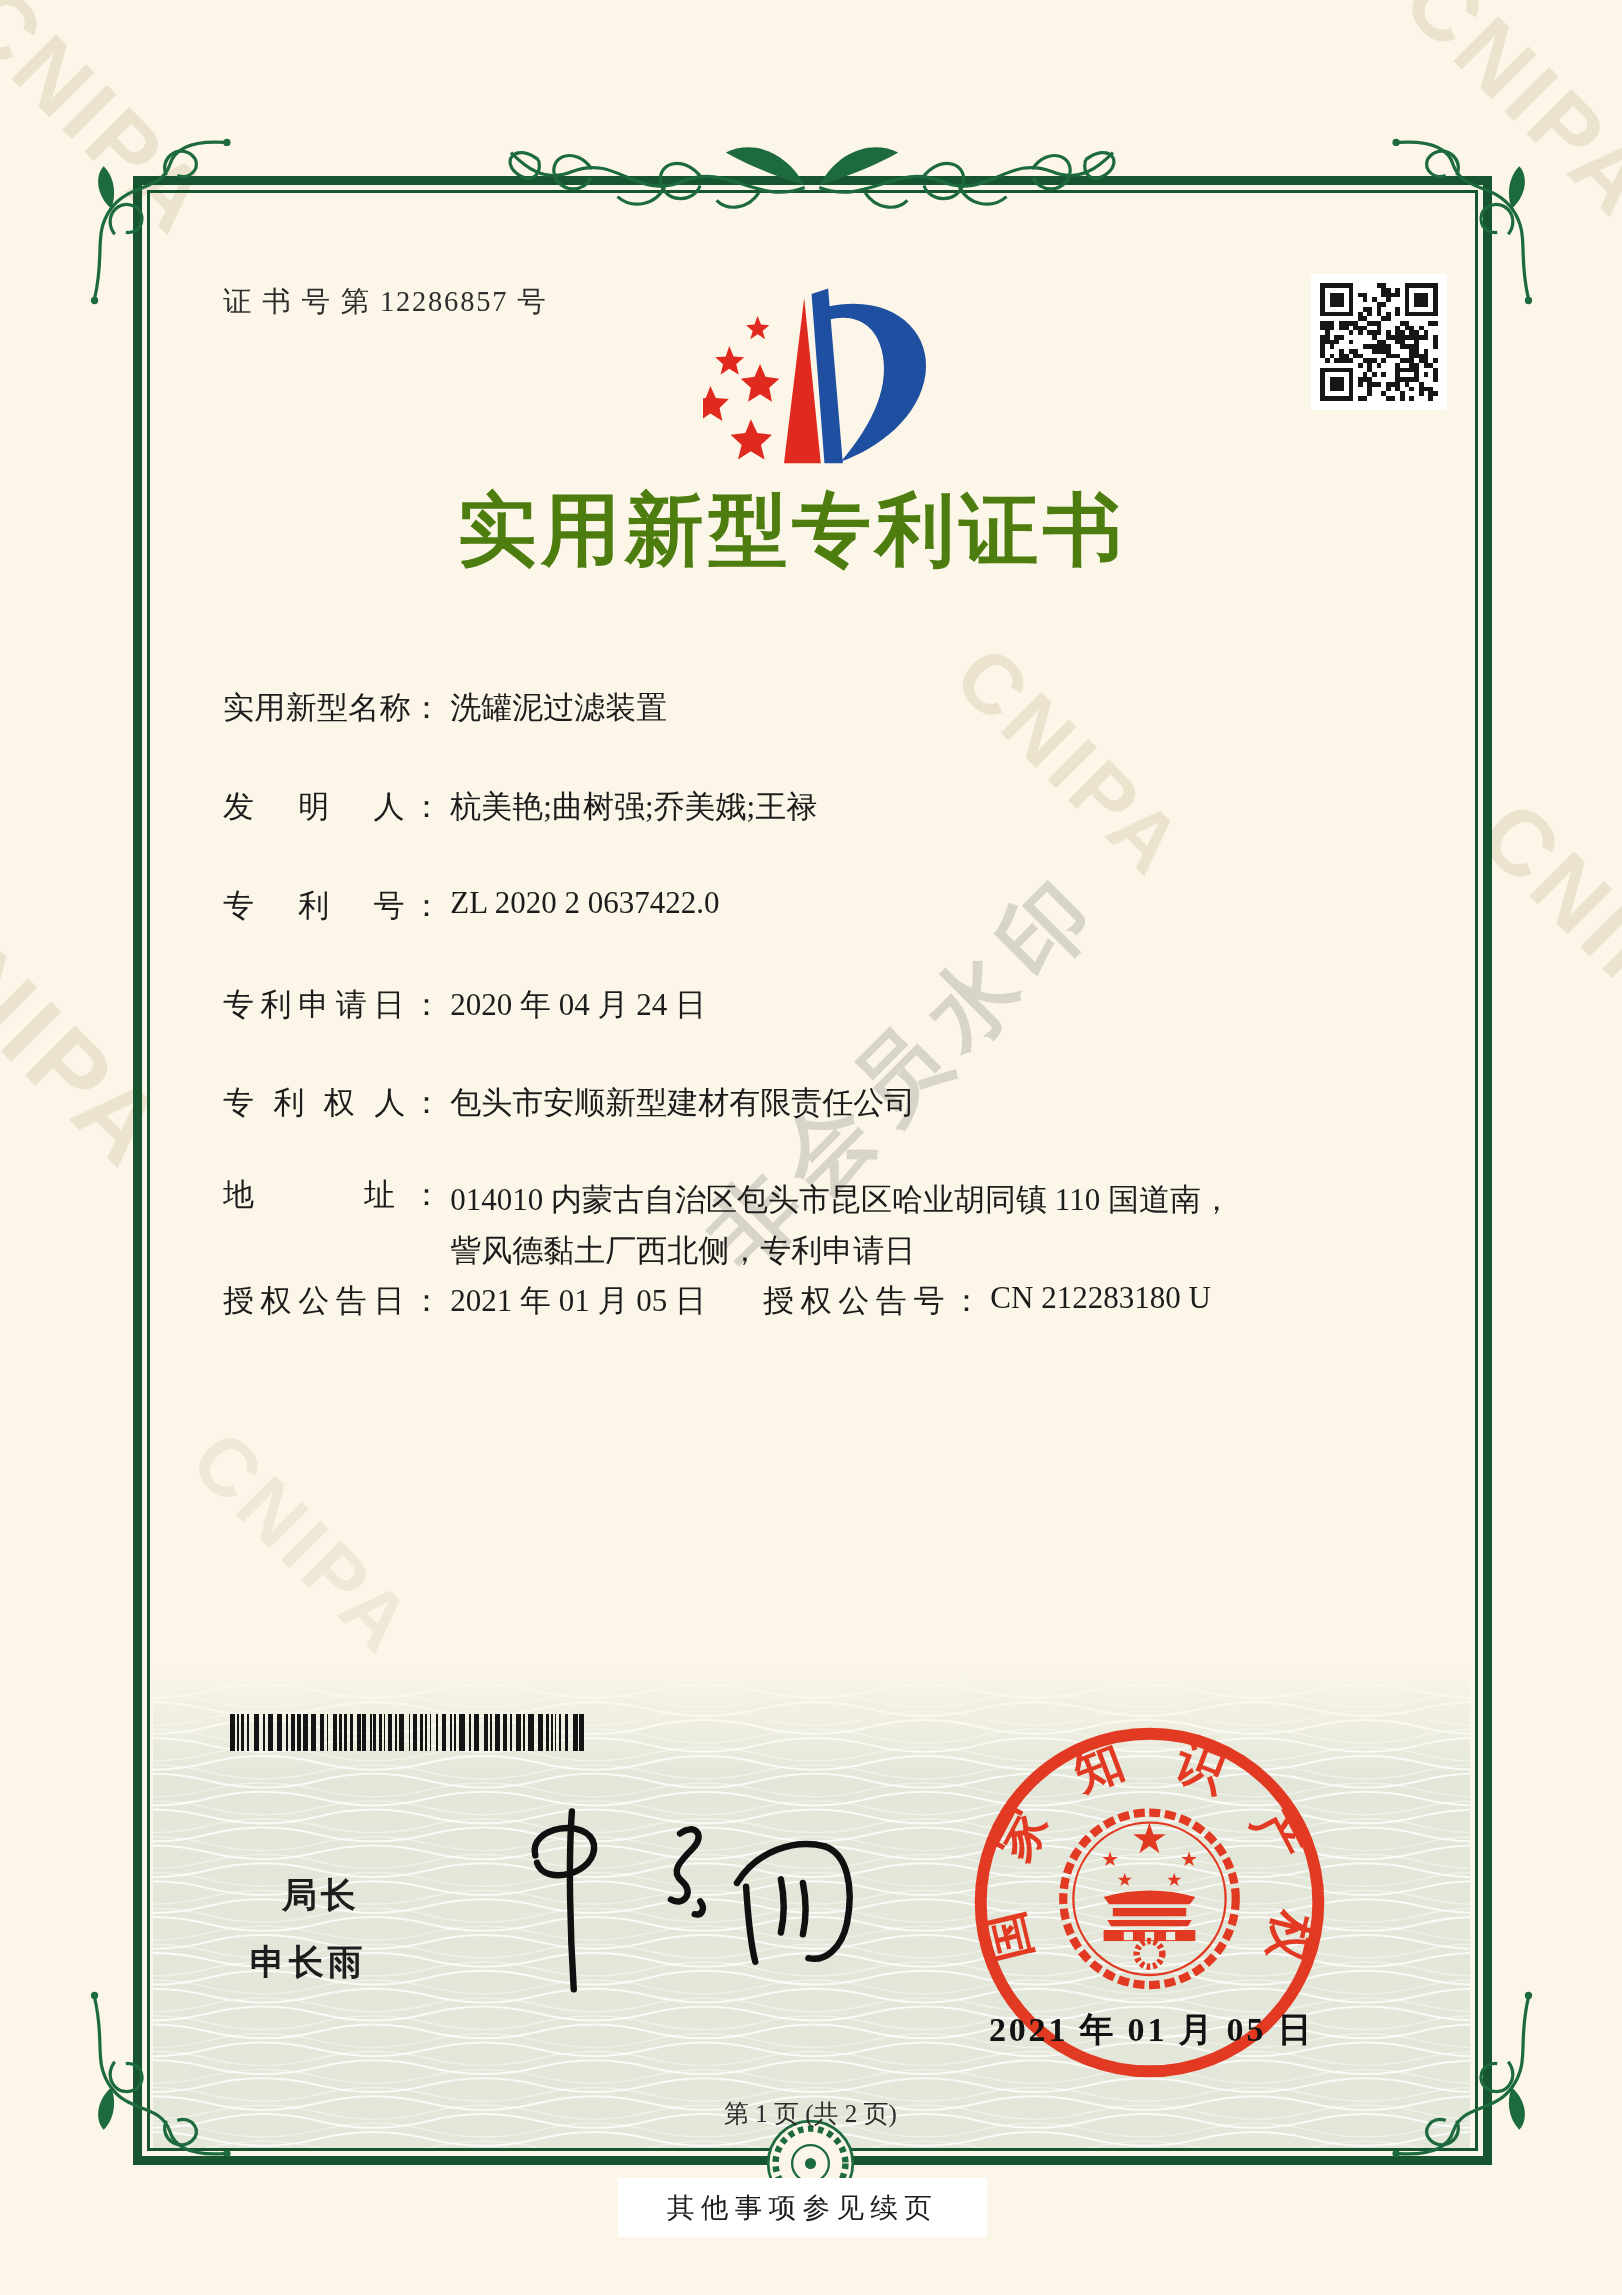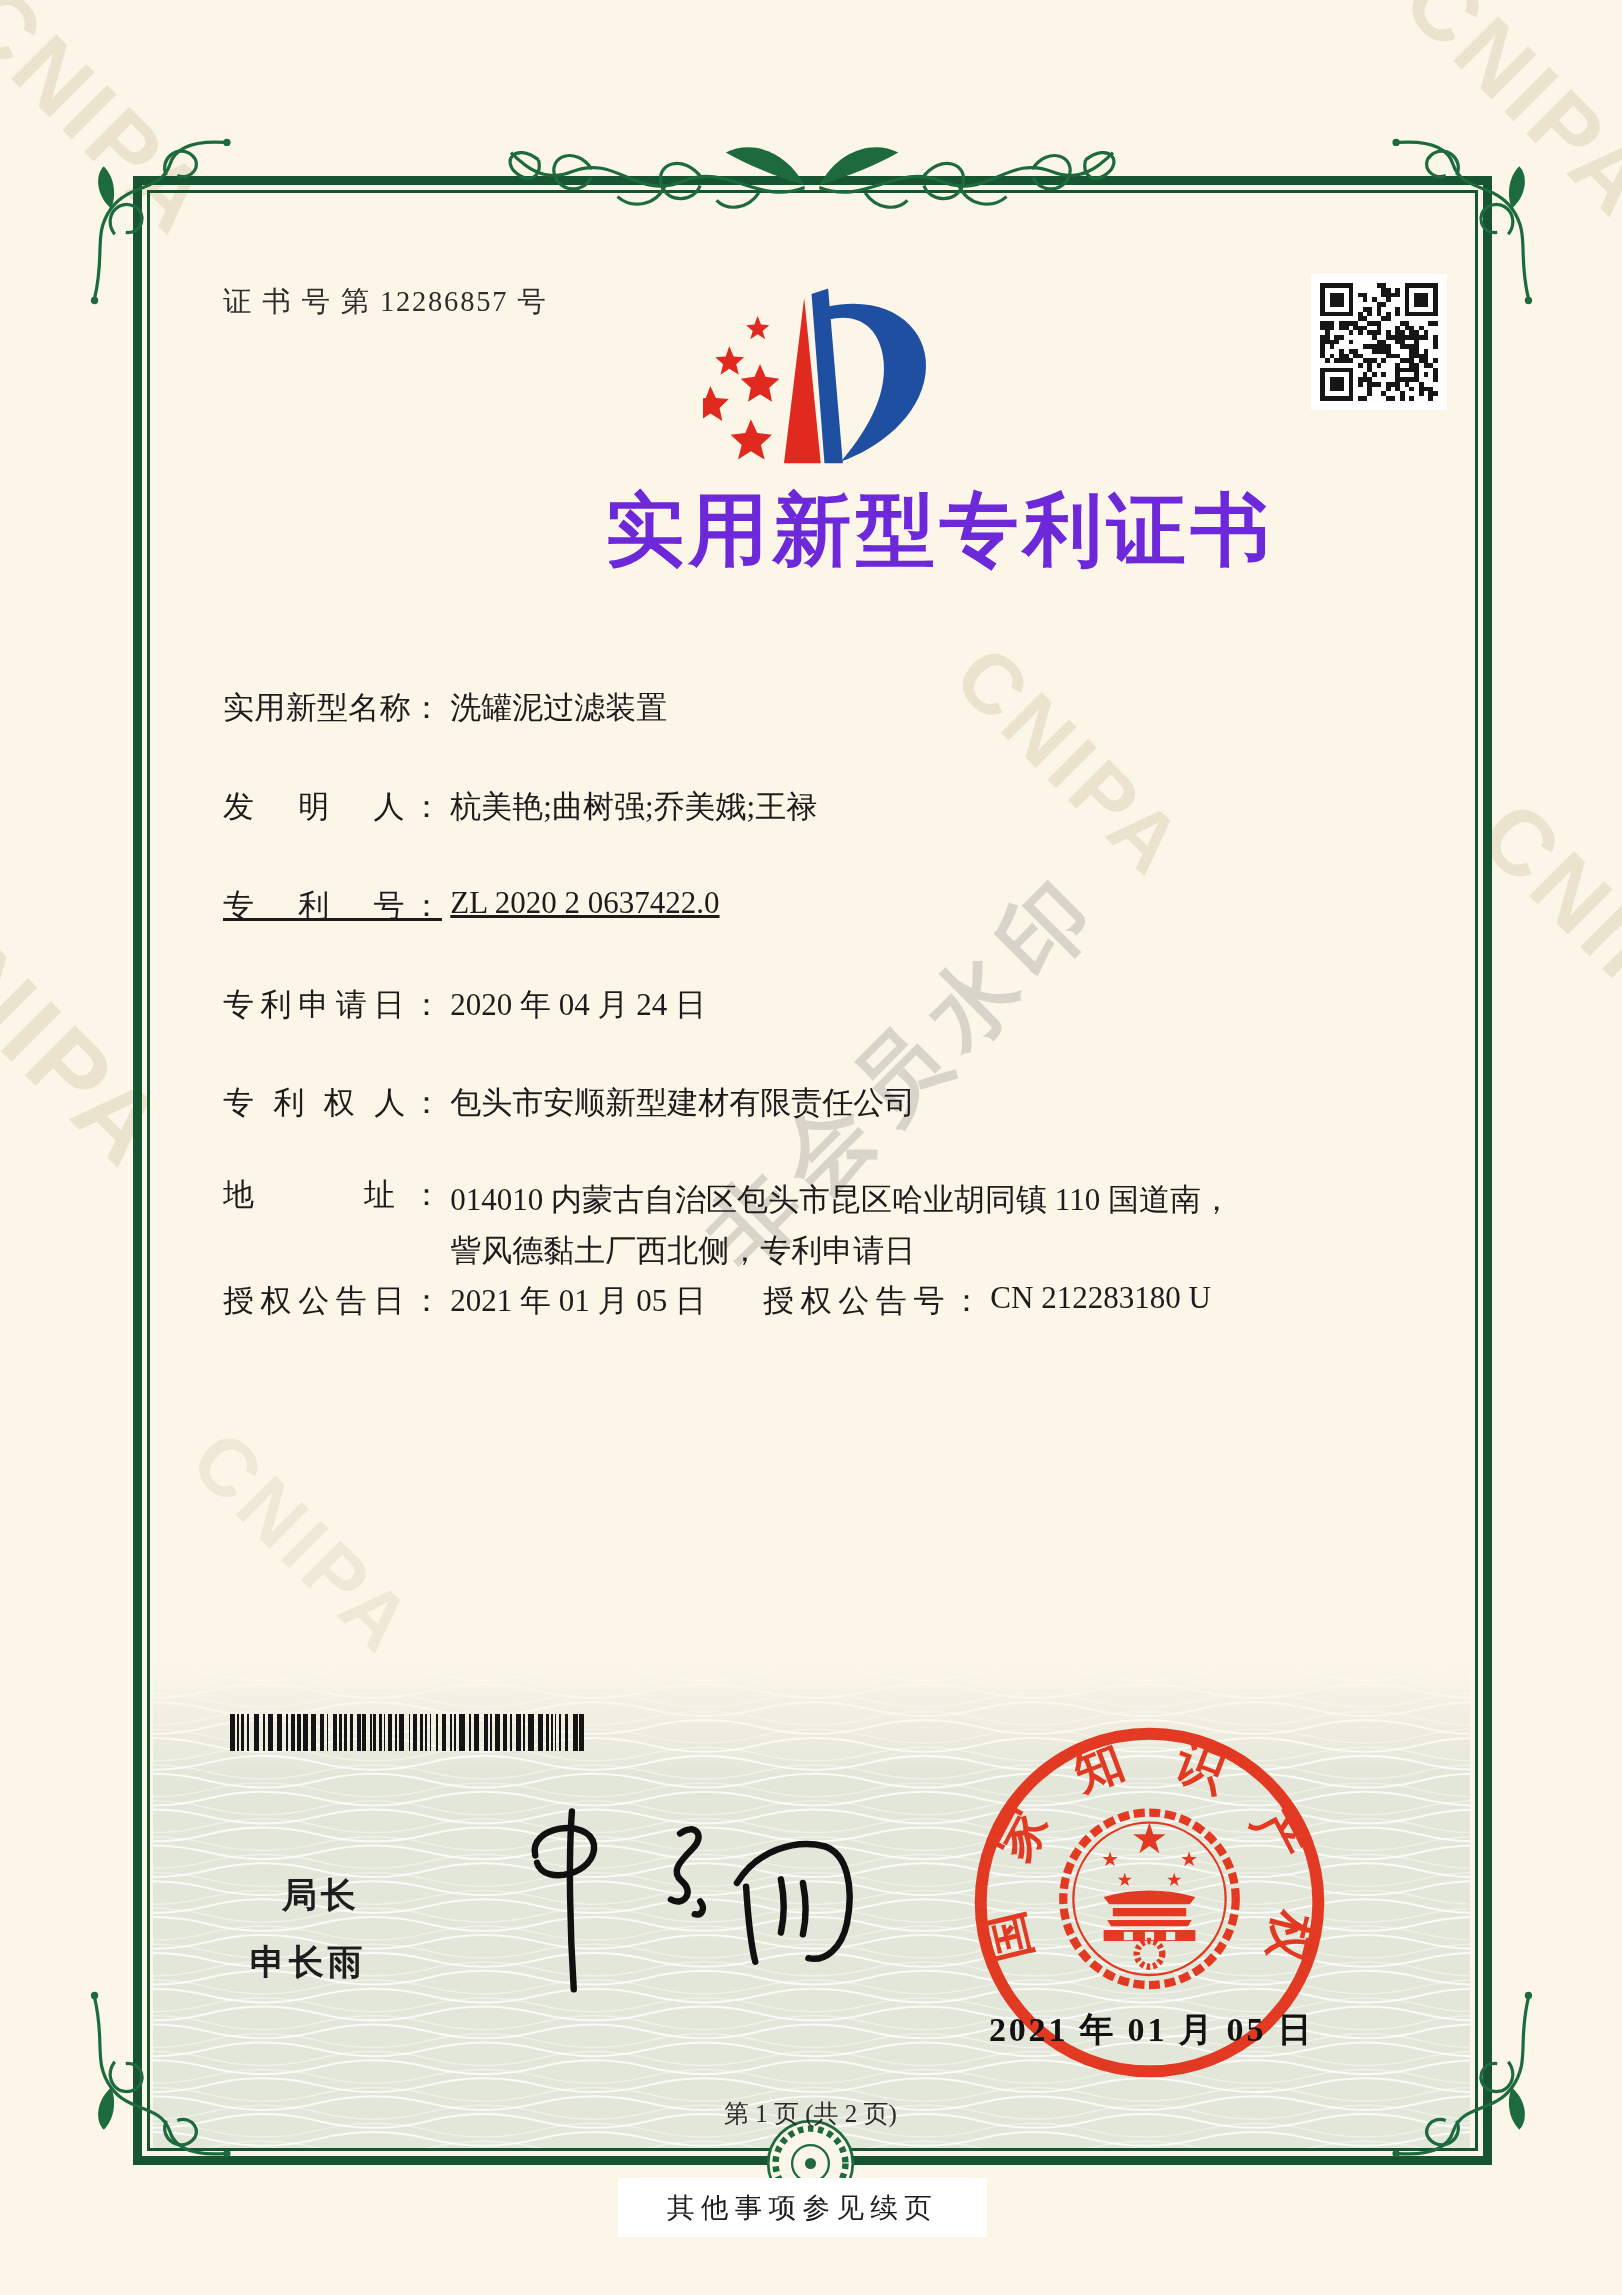--- a/index.html
+++ b/index.html
@@ -30,22 +30,22 @@
     border:3.7px solid #175430;
   }
   .ornament{position:absolute;z-index:4;}
   
   .waveband{position:absolute;left:153px;top:1664px;z-index:2;}
   
   .cert-no{position:absolute;left:223px;top:260px;font-size:28.5px;letter-spacing:1.8px;color:#2d2d2d;z-index:5;margin-top:23px;}
   .logo{position:absolute;left:703px;top:283px;z-index:5;}
   .qr{position:absolute;left:1311px;top:274px;width:136px;height:136px;background:#fff;z-index:5;}
   .title{
-    position:absolute;left:374px;width:900px;top:478px;text-align:right;
-    font-size:79px;font-weight:700;letter-spacing:4.6px;color:#6d28d9;z-index:5;
+    position:absolute;left:342px;width:900px;top:478px;text-align:center;
+    font-size:79px;font-weight:700;letter-spacing:4.6px;color:#4d7c0f;z-index:5;
   }
   .frow{position:absolute;left:223px;display:flex;font-size:31px;z-index:5;}
   .flabel{
     flex:0 0 219px;display:inline-block;text-align:justify;text-align-last:justify;
     -moz-text-align-last:justify;
   }
   .fval{margin-left:8.3px;white-space:nowrap;}
   .addr .fval{white-space:normal;}
   .addr-l2{display:block;}
   .pair2{margin-left:57px;display:flex;}
@@ -442,21 +442,21 @@
   <div class="title">实用新型专利证书</div>
 
   <div class="frow" style="top:687px;">
     <span class="flabel">实用新型名称：</span>
     <span class="fval">洗罐泥过滤装置</span>
   </div>
   <div class="frow" style="top:786px;">
     <span class="flabel">发　明　人：</span>
     <span class="fval">杭美艳;曲树强;乔美娥;王禄</span>
   </div>
-  <div class="frow" style="top:885px;text-decoration:underline;">
+  <div class="frow" style="top:885px;">
     <span class="flabel">专　利　号：</span>
     <span class="fval">ZL 2020 2 0637422.0</span>
   </div>
   <div class="frow" style="top:984px;">
     <span class="flabel">专利申请日：</span>
     <span class="fval">2020 年 04 月 24 日</span>
   </div>
   <div class="frow" style="top:1082px;align-items:flex-end;">
     <span class="flabel">专 利 权 人：</span>
     <span class="fval">包头市安顺新型建材有限责任公司</span>

